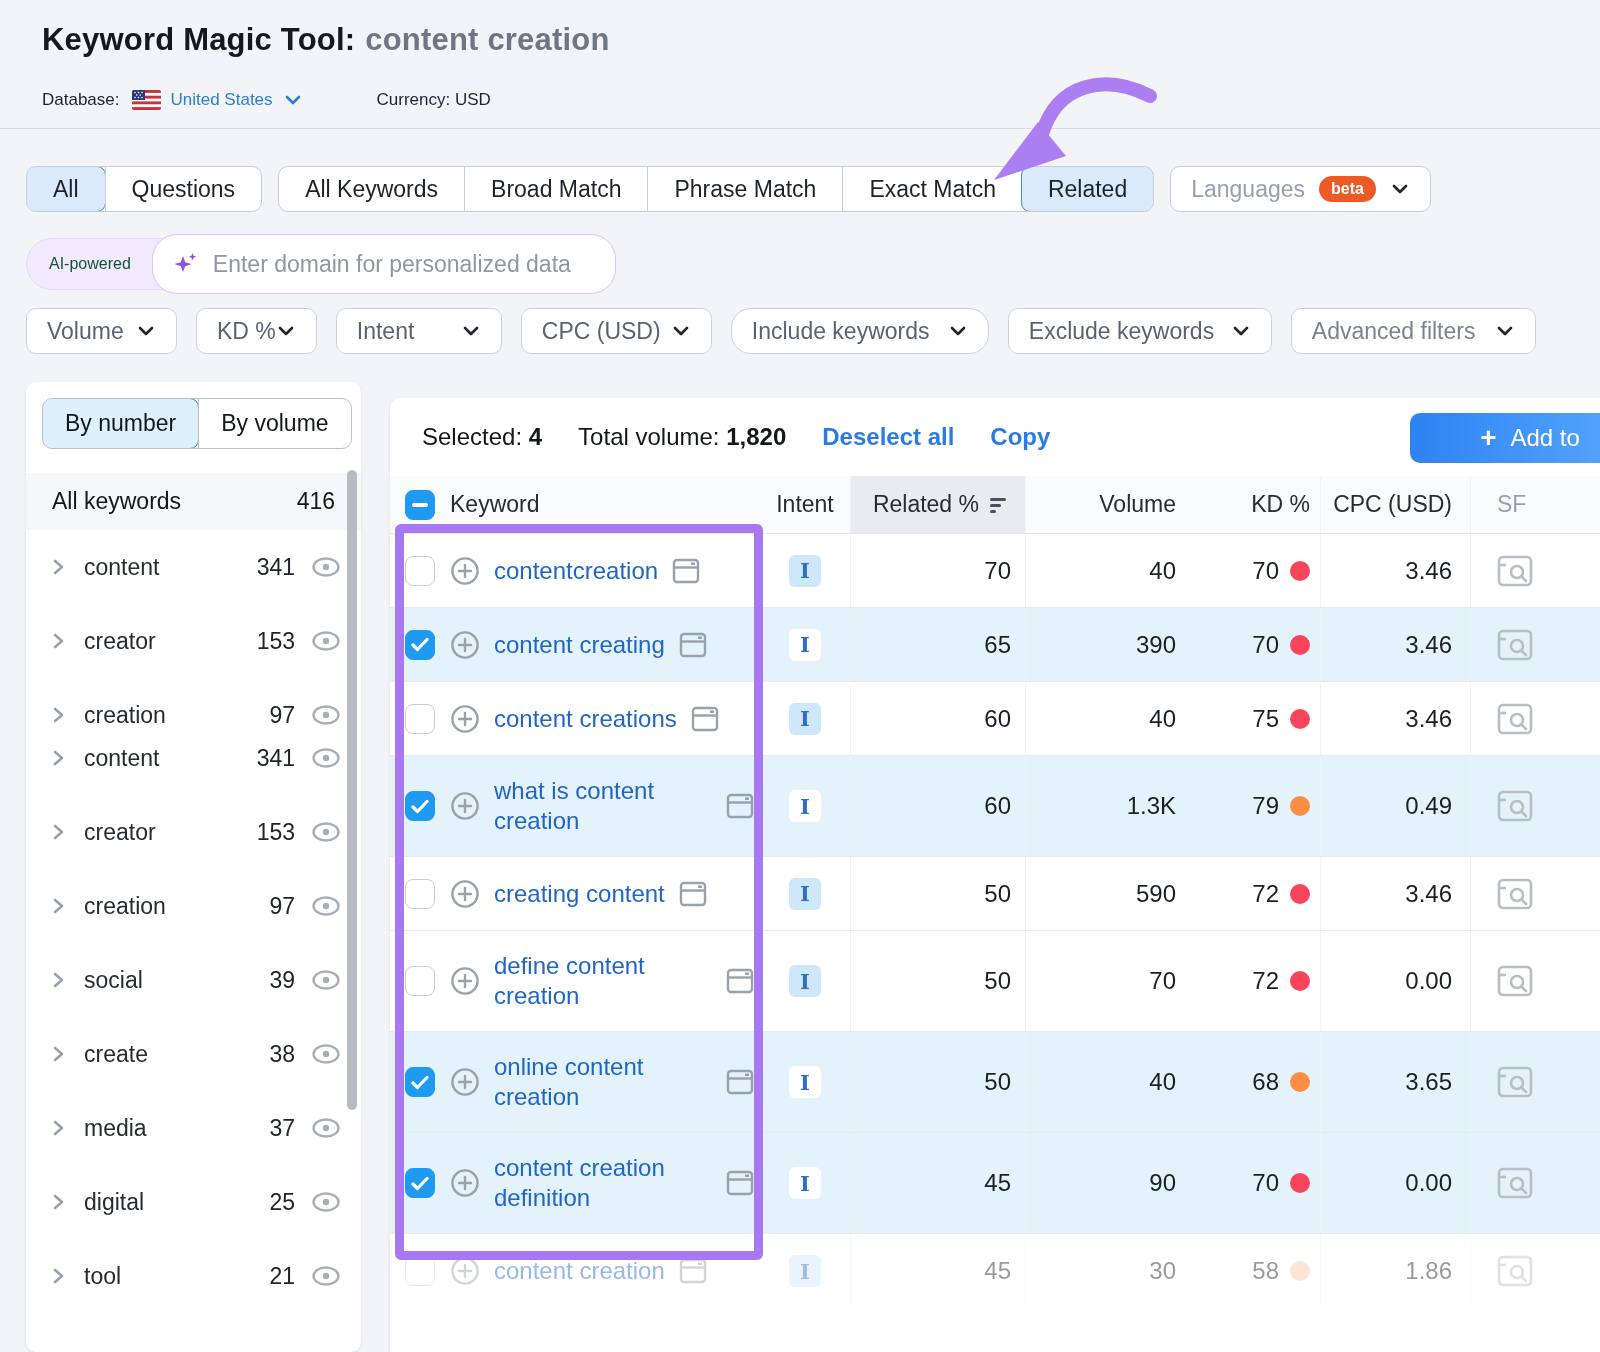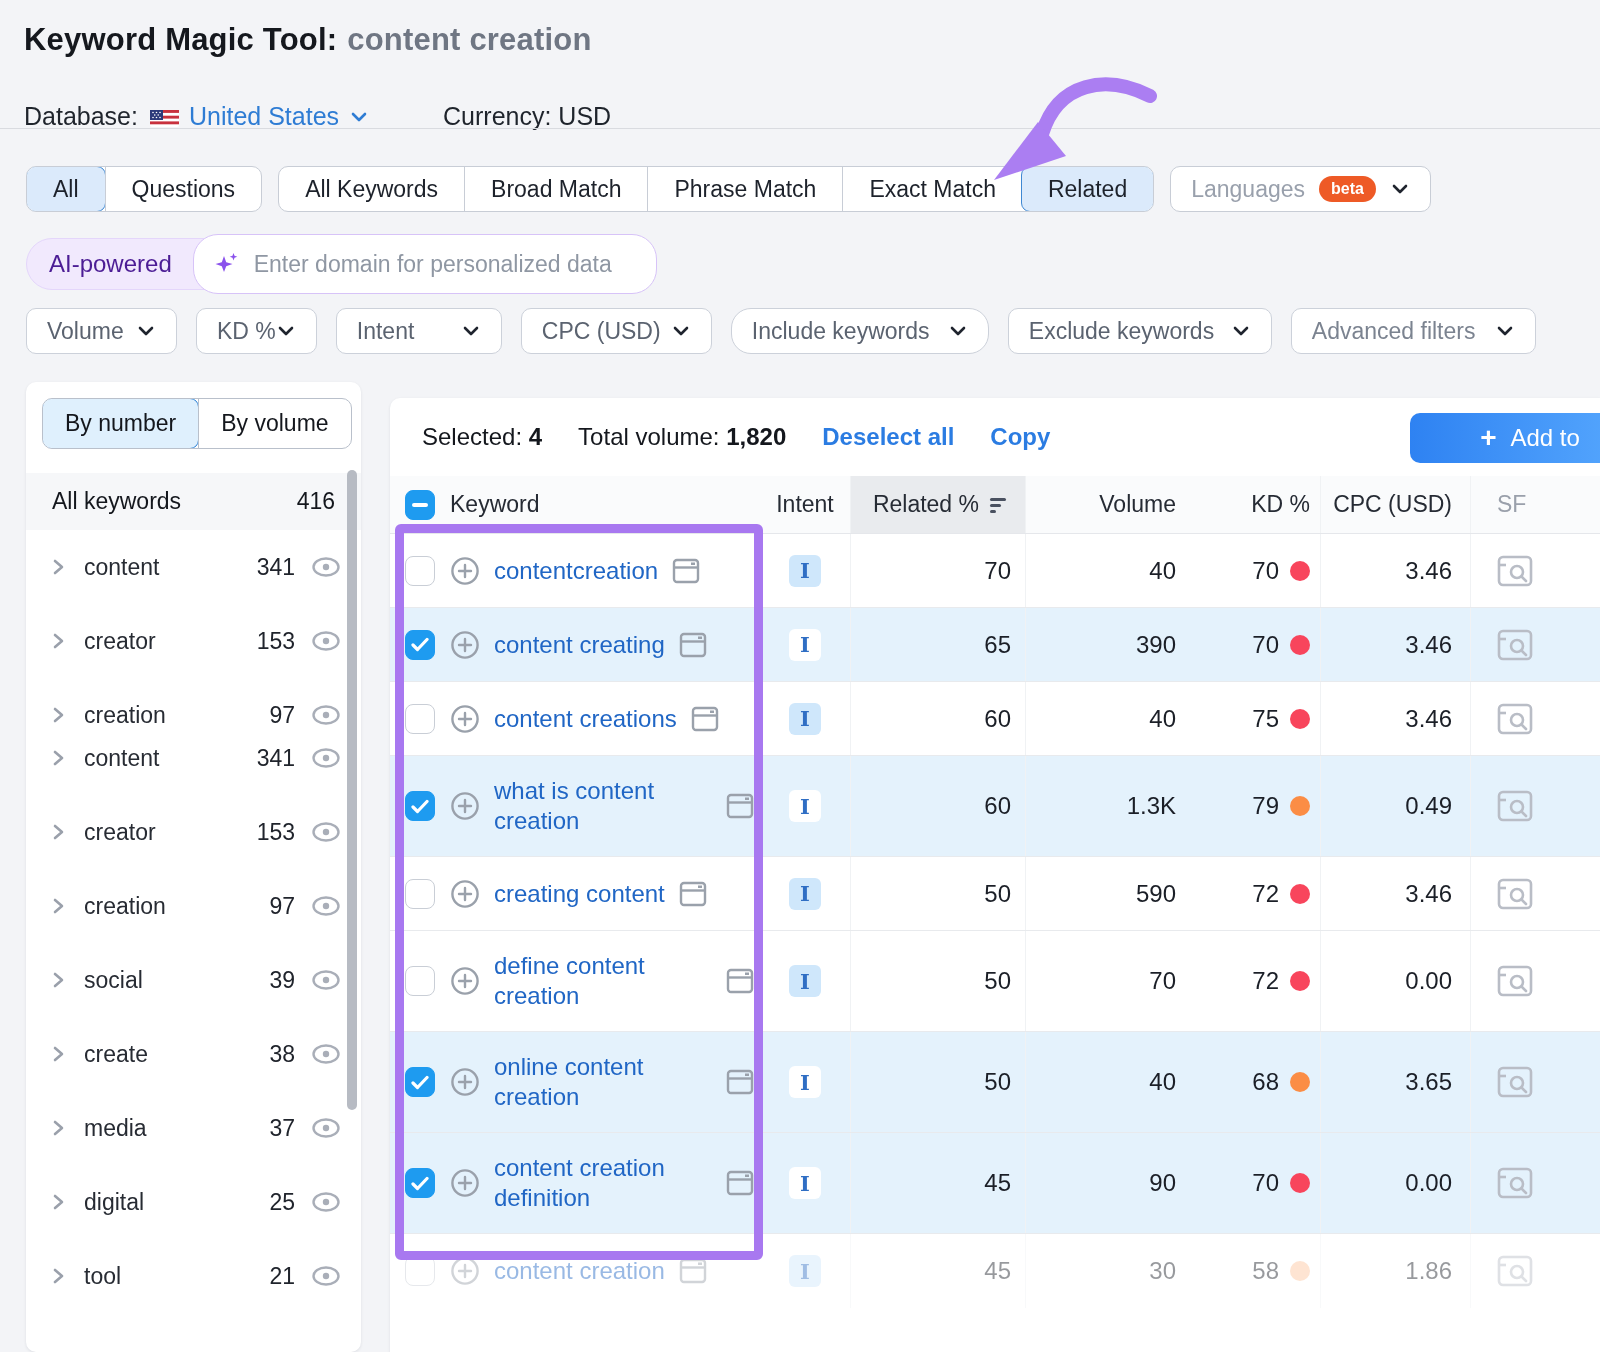--- a/index.html
+++ b/index.html
@@ -1,42 +1,42 @@
 <!DOCTYPE html>
 <html><head>
 <meta charset="utf-8">
 <style>
   * { margin:0; padding:0; box-sizing:border-box; }
   html,body { width:1600px; height:1352px; overflow:hidden; }
   body { background:#f3f4f7; font-family:"Liberation Sans",sans-serif; position:relative; color:#1b1f27; }
 
   
-  .top { padding:22px 24px 0; }
+  .top { padding:22px 42px 0; }
   .page-title { font-size:31px; font-weight:bold; color:#15181e; letter-spacing:.2px; }
   .page-title .query { color:#6f7683; margin-left:10px; }
-  .meta-row { margin-top:44px; display:flex; align-items:center; font-size:25px; color:#1f242c; }
+  .meta-row { margin-top:32px; display:flex; align-items:center; font-size:17px; color:#1f242c; }
   .db-label { margin-right:12px; }
   .db-select { display:flex; align-items:center; gap:10px; color:#2e7cd4; cursor:pointer; }
   .flag { width:29px; height:20px; border-radius:2px; overflow:hidden; display:inline-block; }
   .chev { width:20px; height:20px; }
   .currency { margin-left:74px; }
   .divider { position:absolute; top:128px; left:0; width:1600px; height:1px; background:#d9dbe0; }
 
   
   .tabs-row { position:absolute; top:166px; left:26px; display:flex; gap:16px; height:46px; }
   .seg-group { display:flex; background:#fff; border:1px solid #c8cdd6; border-radius:10px; overflow:hidden; }
   .seg { padding:0 26px; display:flex; align-items:center; font-size:23px; color:#1d222b; border-left:1px solid #c8cdd6; cursor:pointer; white-space:nowrap; }
   .seg:first-child { border-left:none; }
   .seg.selected { background:#dbeafb; border:1px solid #3f88d2; border-radius:9px; margin:-1px; }
   .languages-pill { display:flex; align-items:center; gap:14px; padding:0 20px; background:#fff; border:1px solid #c8cdd6; border-radius:10px; color:#99a0ac; font-size:23px; cursor:pointer; }
   .beta-badge { background:#ee5a26; color:#fff; font-size:16px; font-weight:bold; padding:4px 12px; border-radius:13px; }
 
   
   .ai-row { position:absolute; top:238px; left:26px; height:52px; display:flex; align-items:center; background:#f1e9fd; border:1px solid #e4d6fb; border-radius:27px; }
-  .ai-badge { color:#4c1d95; font-size:24px; padding:0 22px; }
+  .ai-badge { color:#14532d; font-size:16px; padding:0 22px; }
   .ai-input-wrap { display:flex; align-items:center; gap:12px; background:#fff; border:1px solid #d7c3f8; border-radius:25px; height:60px; margin:-1px; padding:0 22px 0 18px; }
   .ai-input { border:none; outline:none; font-size:23px; width:380px; color:#1b1f27; font-family:"Liberation Sans",sans-serif; }
   .ai-input::placeholder { color:#8f97a3; }
 
   
   .filters-row { position:absolute; top:308px; left:26px; display:flex; gap:19px; }
   .filter-pill { height:46px; display:flex; align-items:center; justify-content:space-between; padding:0 20px; background:#fff; border:1px solid #ccd1da; border-radius:10px; font-size:23px; color:#5b6370; cursor:pointer; }
   .filter-pill:nth-child(1){ min-width:151px; } .filter-pill:nth-child(2){ min-width:119px; }
   .filter-pill:nth-child(3){ min-width:166px; } .filter-pill:nth-child(4){ min-width:191px; }
   .filter-pill:nth-child(5){ min-width:258px;border-radius:20px; } .filter-pill:nth-child(6){ min-width:264px; }

